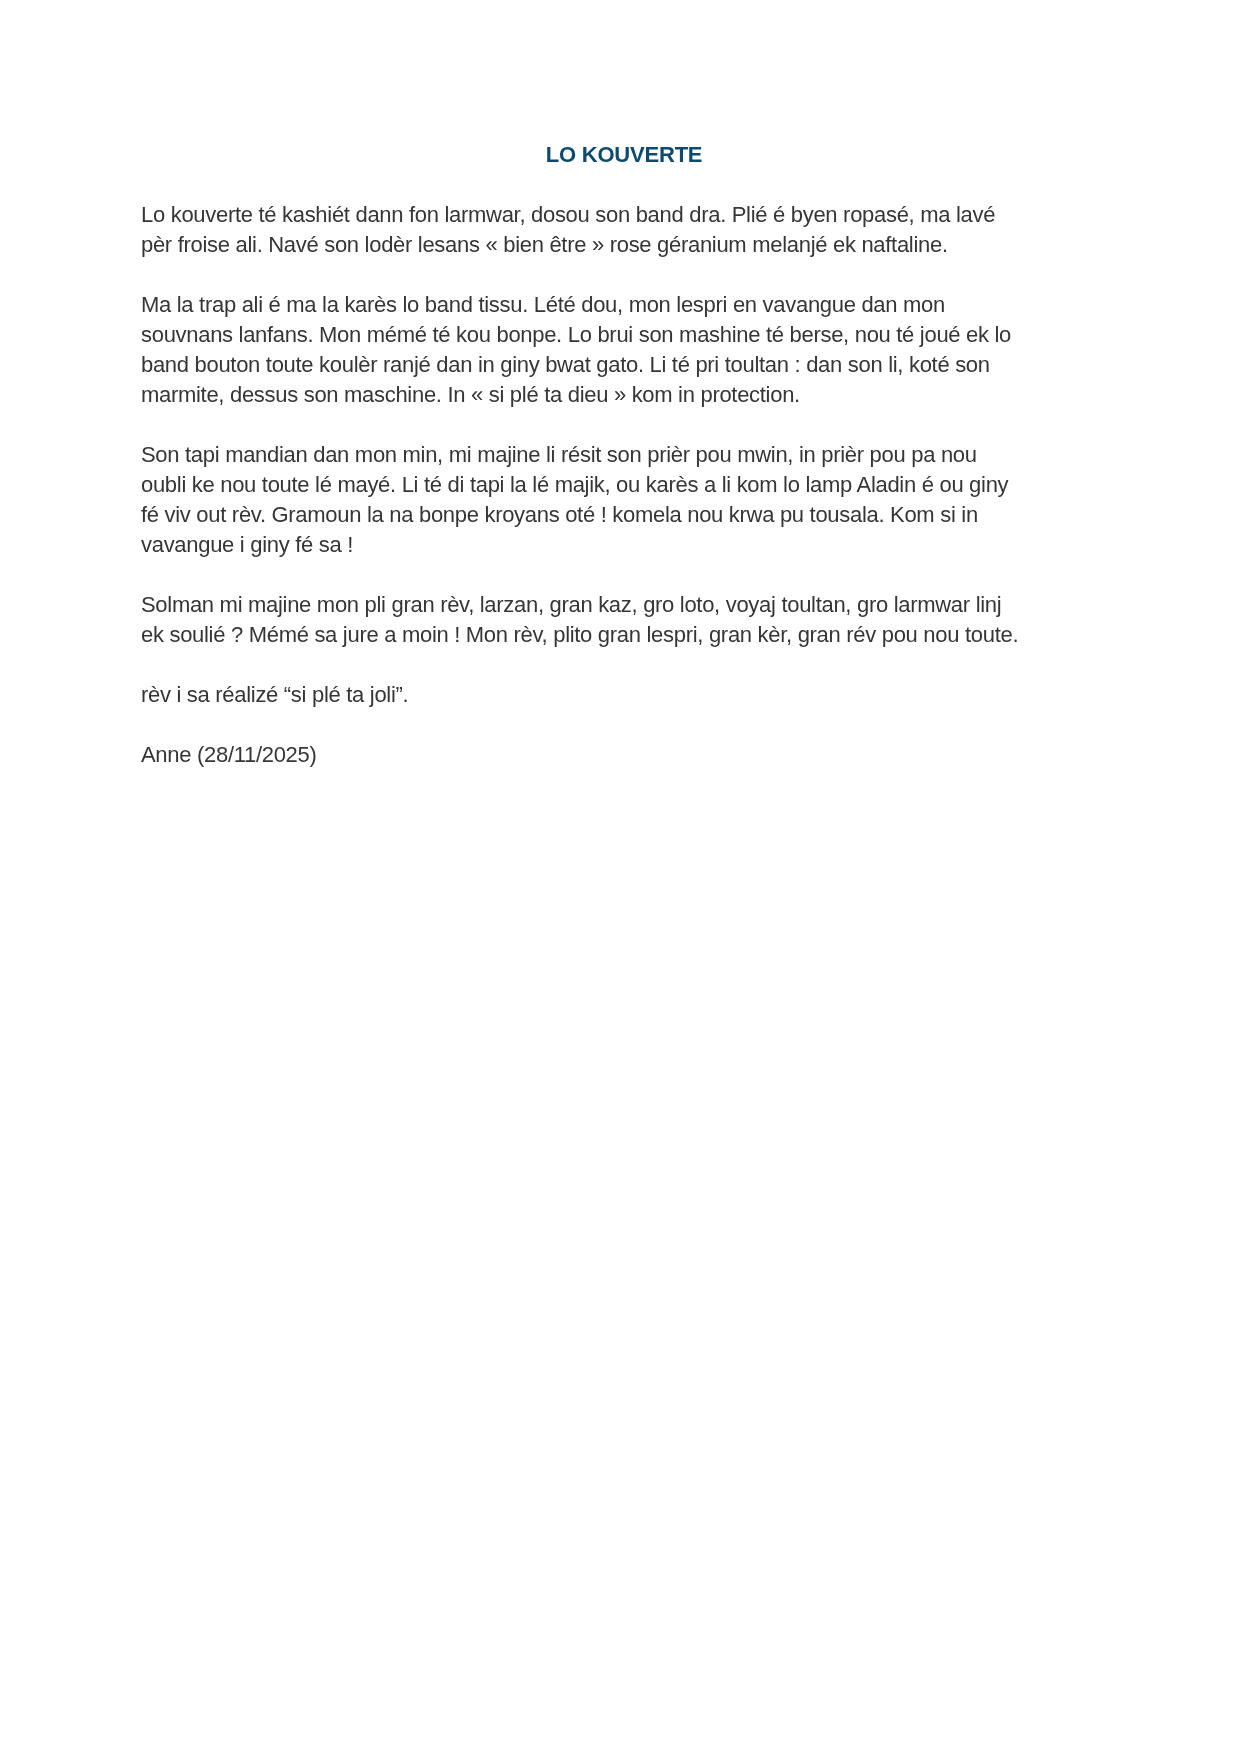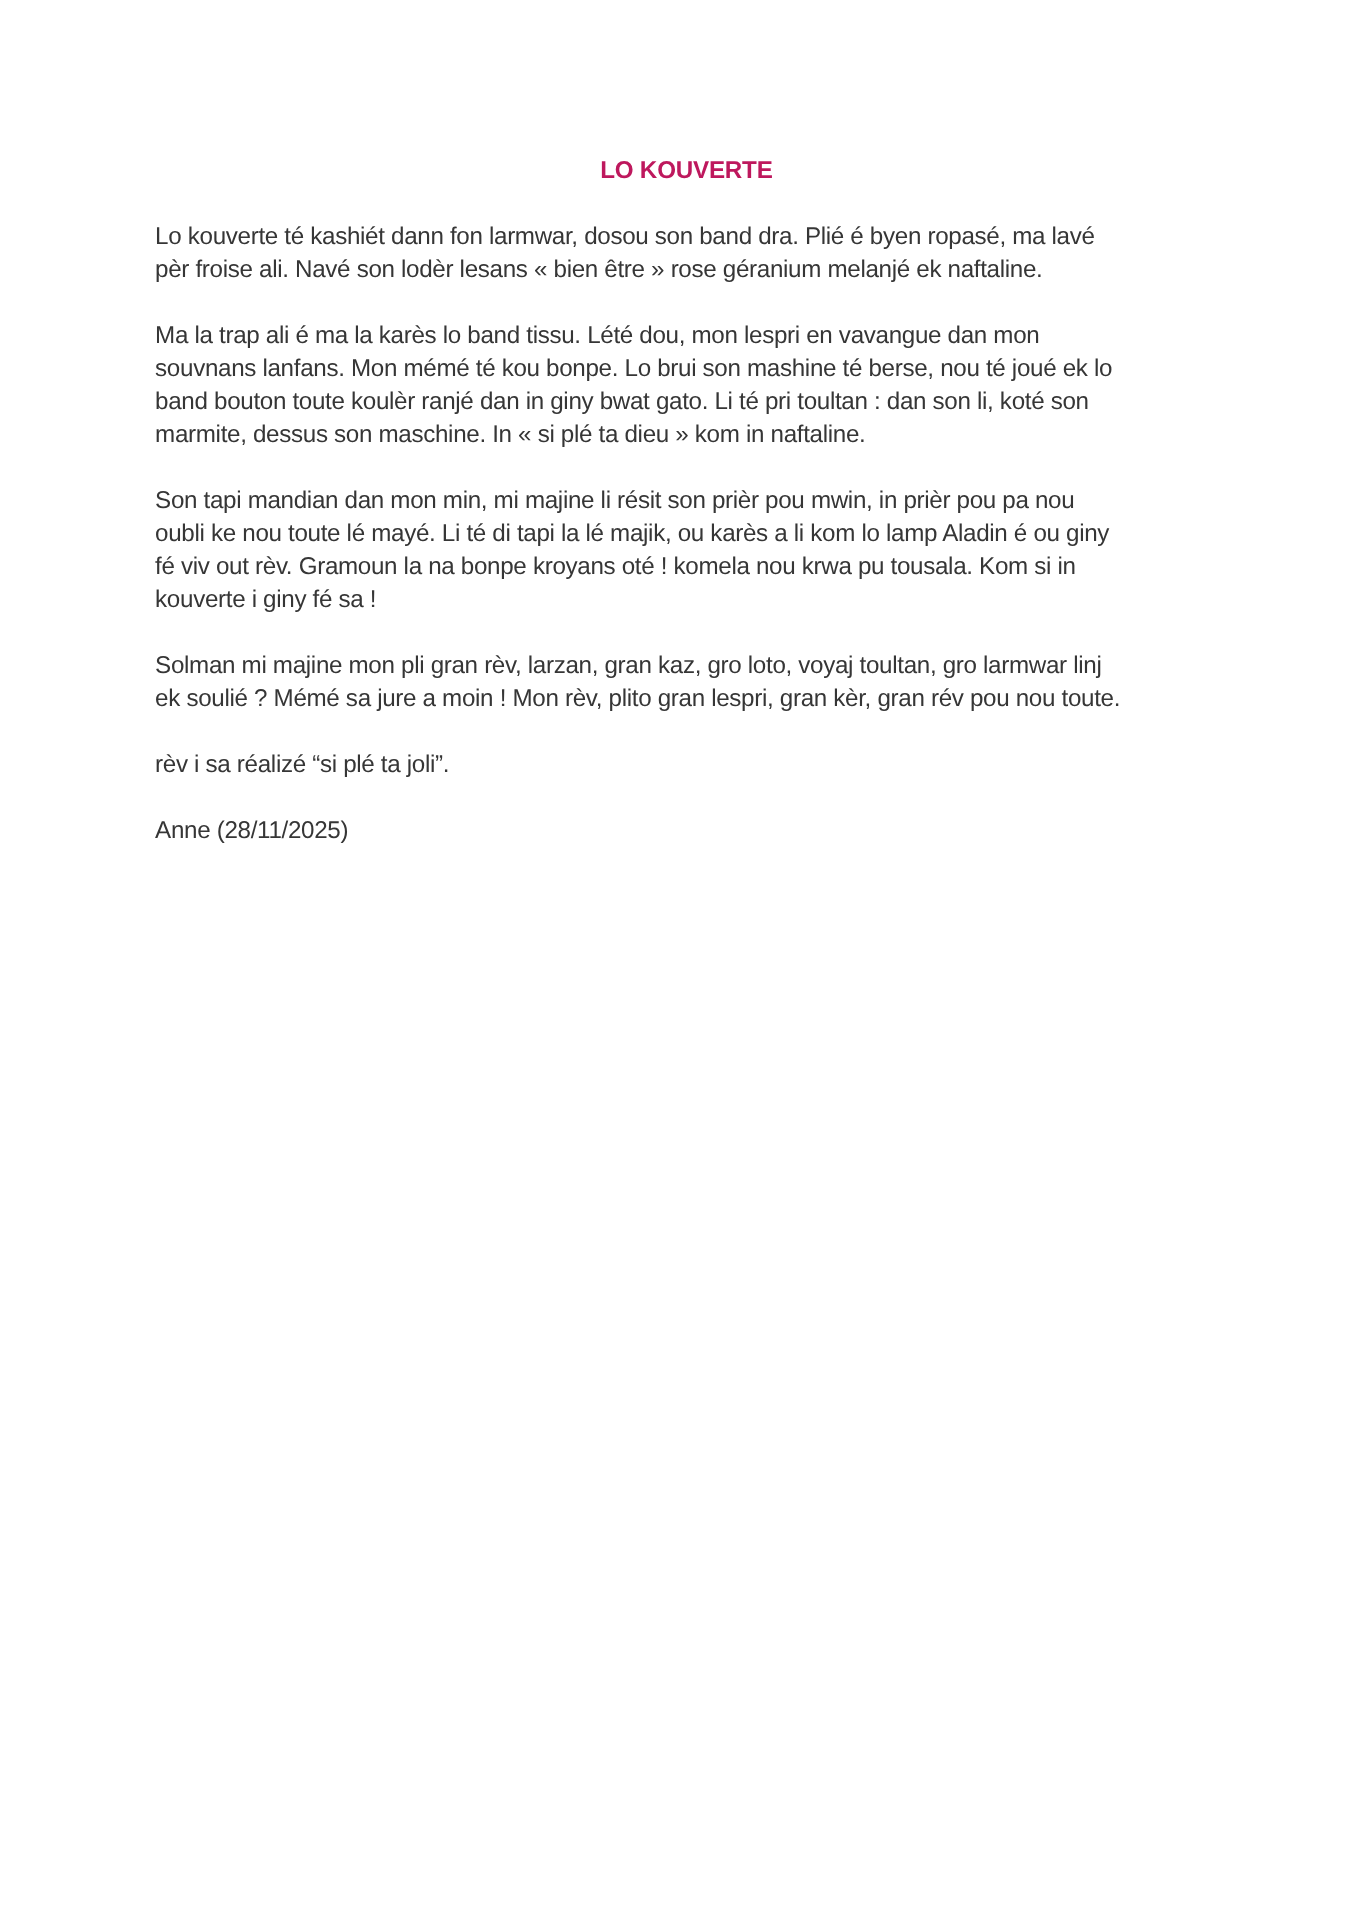--- a/index.html
+++ b/index.html
@@ -21,21 +21,21 @@
     top: 140px;
     width: 966px;
     color: #363636;
   }
   .doc-title {
     margin: 0 0 30px 0;
     font-size: 22px;
     font-weight: 700;
     line-height: 30px;
     text-align: center;
-    color: #be185d;
+    color: #0c4a6e;
     letter-spacing: -0.2px;
   }
   .para {
     margin: 0 0 30px 0;
     font-size: 22px;
     font-weight: 400;
     line-height: 30px;
     letter-spacing: -0.3px;
   }
   .line {
@@ -56,28 +56,28 @@
 
     <p class="para">
       <span class="line">Lo kouverte té kashiét dann fon larmwar, dosou son band dra. Plié é byen ropasé, ma lavé</span>
       <span class="line">pèr froise ali. Navé son lodèr lesans « bien être » rose géranium melanjé ek naftaline.</span>
     </p>
 
     <p class="para">
       <span class="line">Ma la trap ali é ma la karès lo band tissu. Lété dou, mon lespri en vavangue dan mon</span>
       <span class="line">souvnans lanfans. Mon mémé té kou bonpe. Lo brui son mashine té berse, nou té joué ek lo</span>
       <span class="line">band bouton toute koulèr ranjé dan in giny bwat gato. Li té pri toultan : dan son li, koté son</span>
-      <span class="line">marmite, dessus son maschine. In « si plé ta dieu » kom in naftaline.</span>
+      <span class="line">marmite, dessus son maschine. In « si plé ta dieu » kom in protection.</span>
     </p>
 
     <p class="para">
       <span class="line">Son tapi mandian dan mon min, mi majine li résit son prièr pou mwin, in prièr pou pa nou</span>
       <span class="line">oubli ke nou toute lé mayé. Li té di tapi la lé majik, ou karès a li kom lo lamp Aladin é ou giny</span>
       <span class="line">fé viv out rèv. Gramoun la na bonpe kroyans oté ! komela nou krwa pu tousala. Kom si in</span>
-      <span class="line">kouverte i giny fé sa !</span>
+      <span class="line">vavangue i giny fé sa !</span>
     </p>
 
     <p class="para">
       <span class="line">Solman mi majine mon pli gran rèv, larzan, gran kaz, gro loto, voyaj toultan, gro larmwar linj</span>
       <span class="line">ek soulié ? Mémé sa jure a moin ! Mon rèv, plito gran lespri, gran kèr, gran rév pou nou toute.</span>
     </p>
 
     <p class="para">
       <span class="line">rèv i sa réalizé “si plé ta joli”.</span>
     </p>

